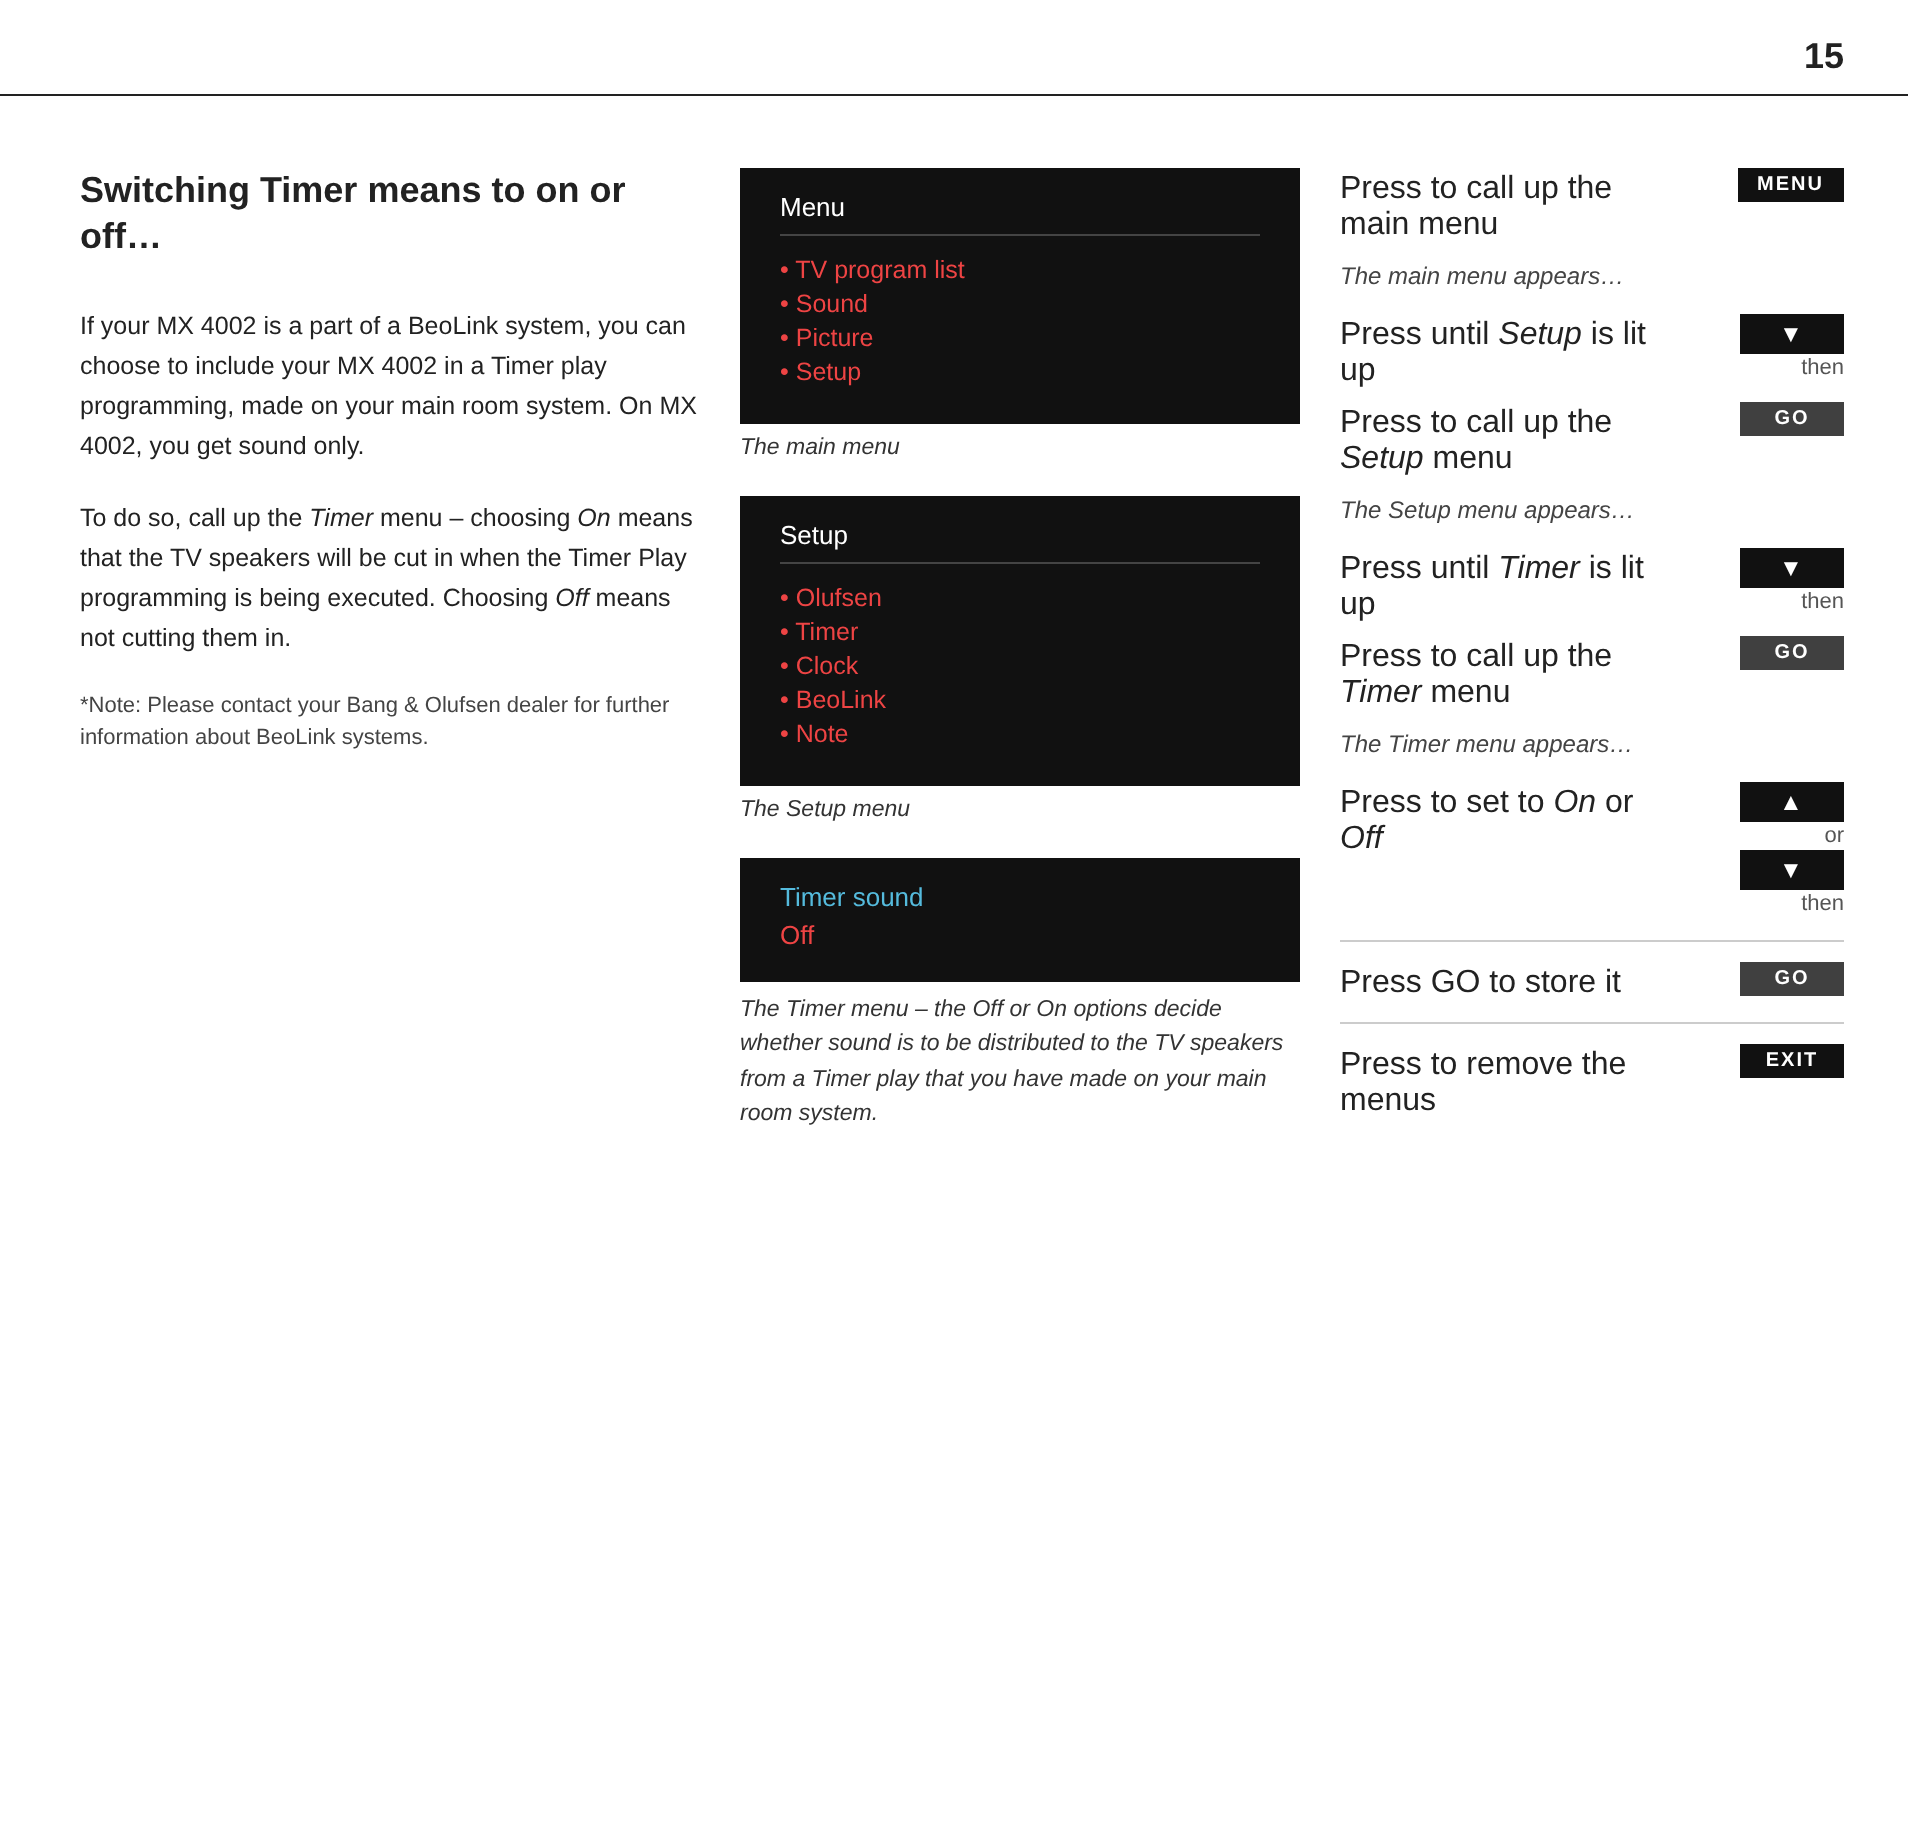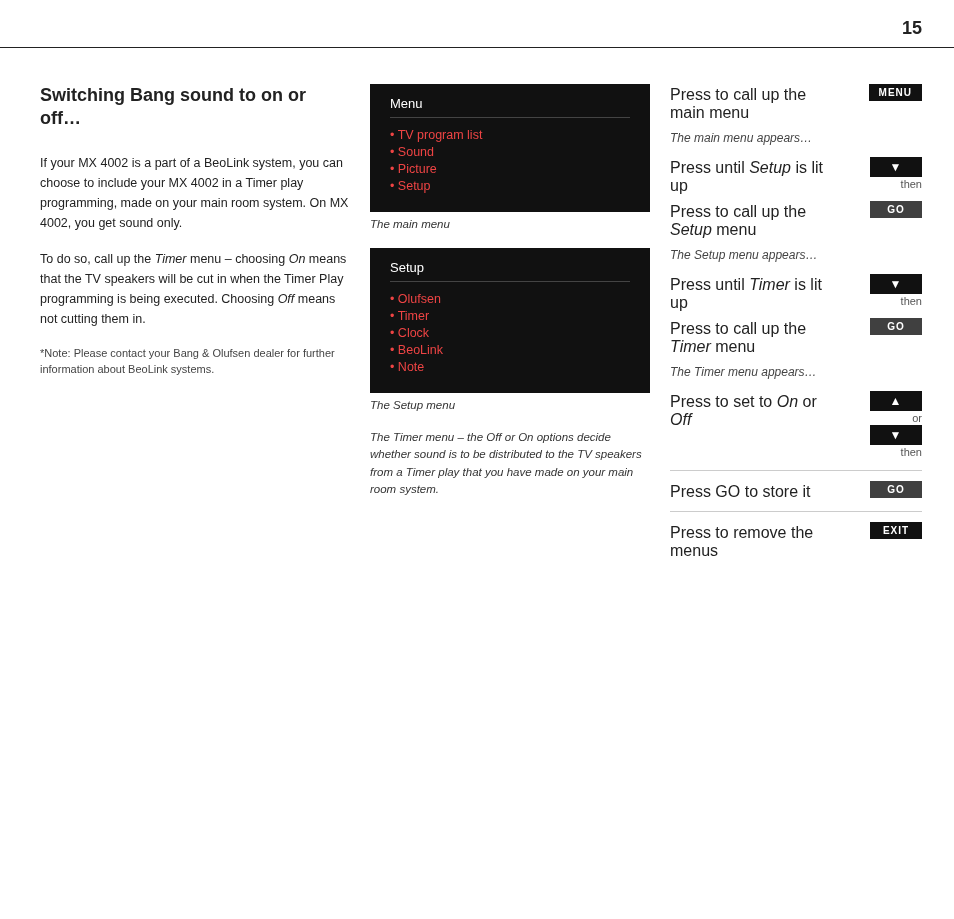--- a/index.html
+++ b/index.html
@@ -210,21 +210,21 @@
 <body>
 
 <div class="page-header">
   <div style="min-width:30px"></div>
   <div class="page-number">15</div>
 </div>
 
 <div class="main-content">
 
   <div class="left-col">
-    <div class="section-title">Switching Bang sound to on or off…</div>
+    <div class="section-title">Switching Timer means to on or off…</div>
     <div class="body-text">If your MX 4002 is a part of a BeoLink system, you can choose to include your MX 4002 in a Timer play programming, made on your main room system. On MX 4002, you get sound only.</div>
     <div class="body-text">
       To do so, call up the <em>Timer</em> menu – choosing <em>On</em> means that the TV speakers will be cut in when the Timer Play programming is being executed. Choosing <em>Off</em> means not cutting them in.
     </div>
     <div class="note-text">*Note: Please contact your Bang &amp; Olufsen dealer for further information about BeoLink systems.</div>
   </div>
 
   <div class="middle-col">
 
     <div class="menu-box">
@@ -243,20 +243,24 @@
       <ul style="list-style:none;padding:0;">
         <li class="menu-item" style="color:#e44;">Olufsen</li>
         <li class="menu-item" style="color:#e44;">Timer</li>
         <li class="menu-item" style="color:#e44;">Clock</li>
         <li class="menu-item" style="color:#e44;">BeoLink</li>
         <li class="menu-item" style="color:#e44;">Note</li>
       </ul>
     </div>
     <div class="menu-caption">The Setup menu</div>
 
+    <div class="timer-box">
+      <div class="timer-box-header">Timer sound</div>
+      <div class="timer-box-value">Off</div>
+    </div>
     <div class="timer-caption">The Timer menu – the Off or On options decide whether sound is to be distributed to the TV speakers from a Timer play that you have made on your main room system.</div>
 
   </div>
 
   <div class="right-col">
 
     <div class="right-row">
       <div class="right-text">Press to call up the main menu</div>
       <div class="right-buttons">
         <span class="btn btn-menu">MENU</span>

